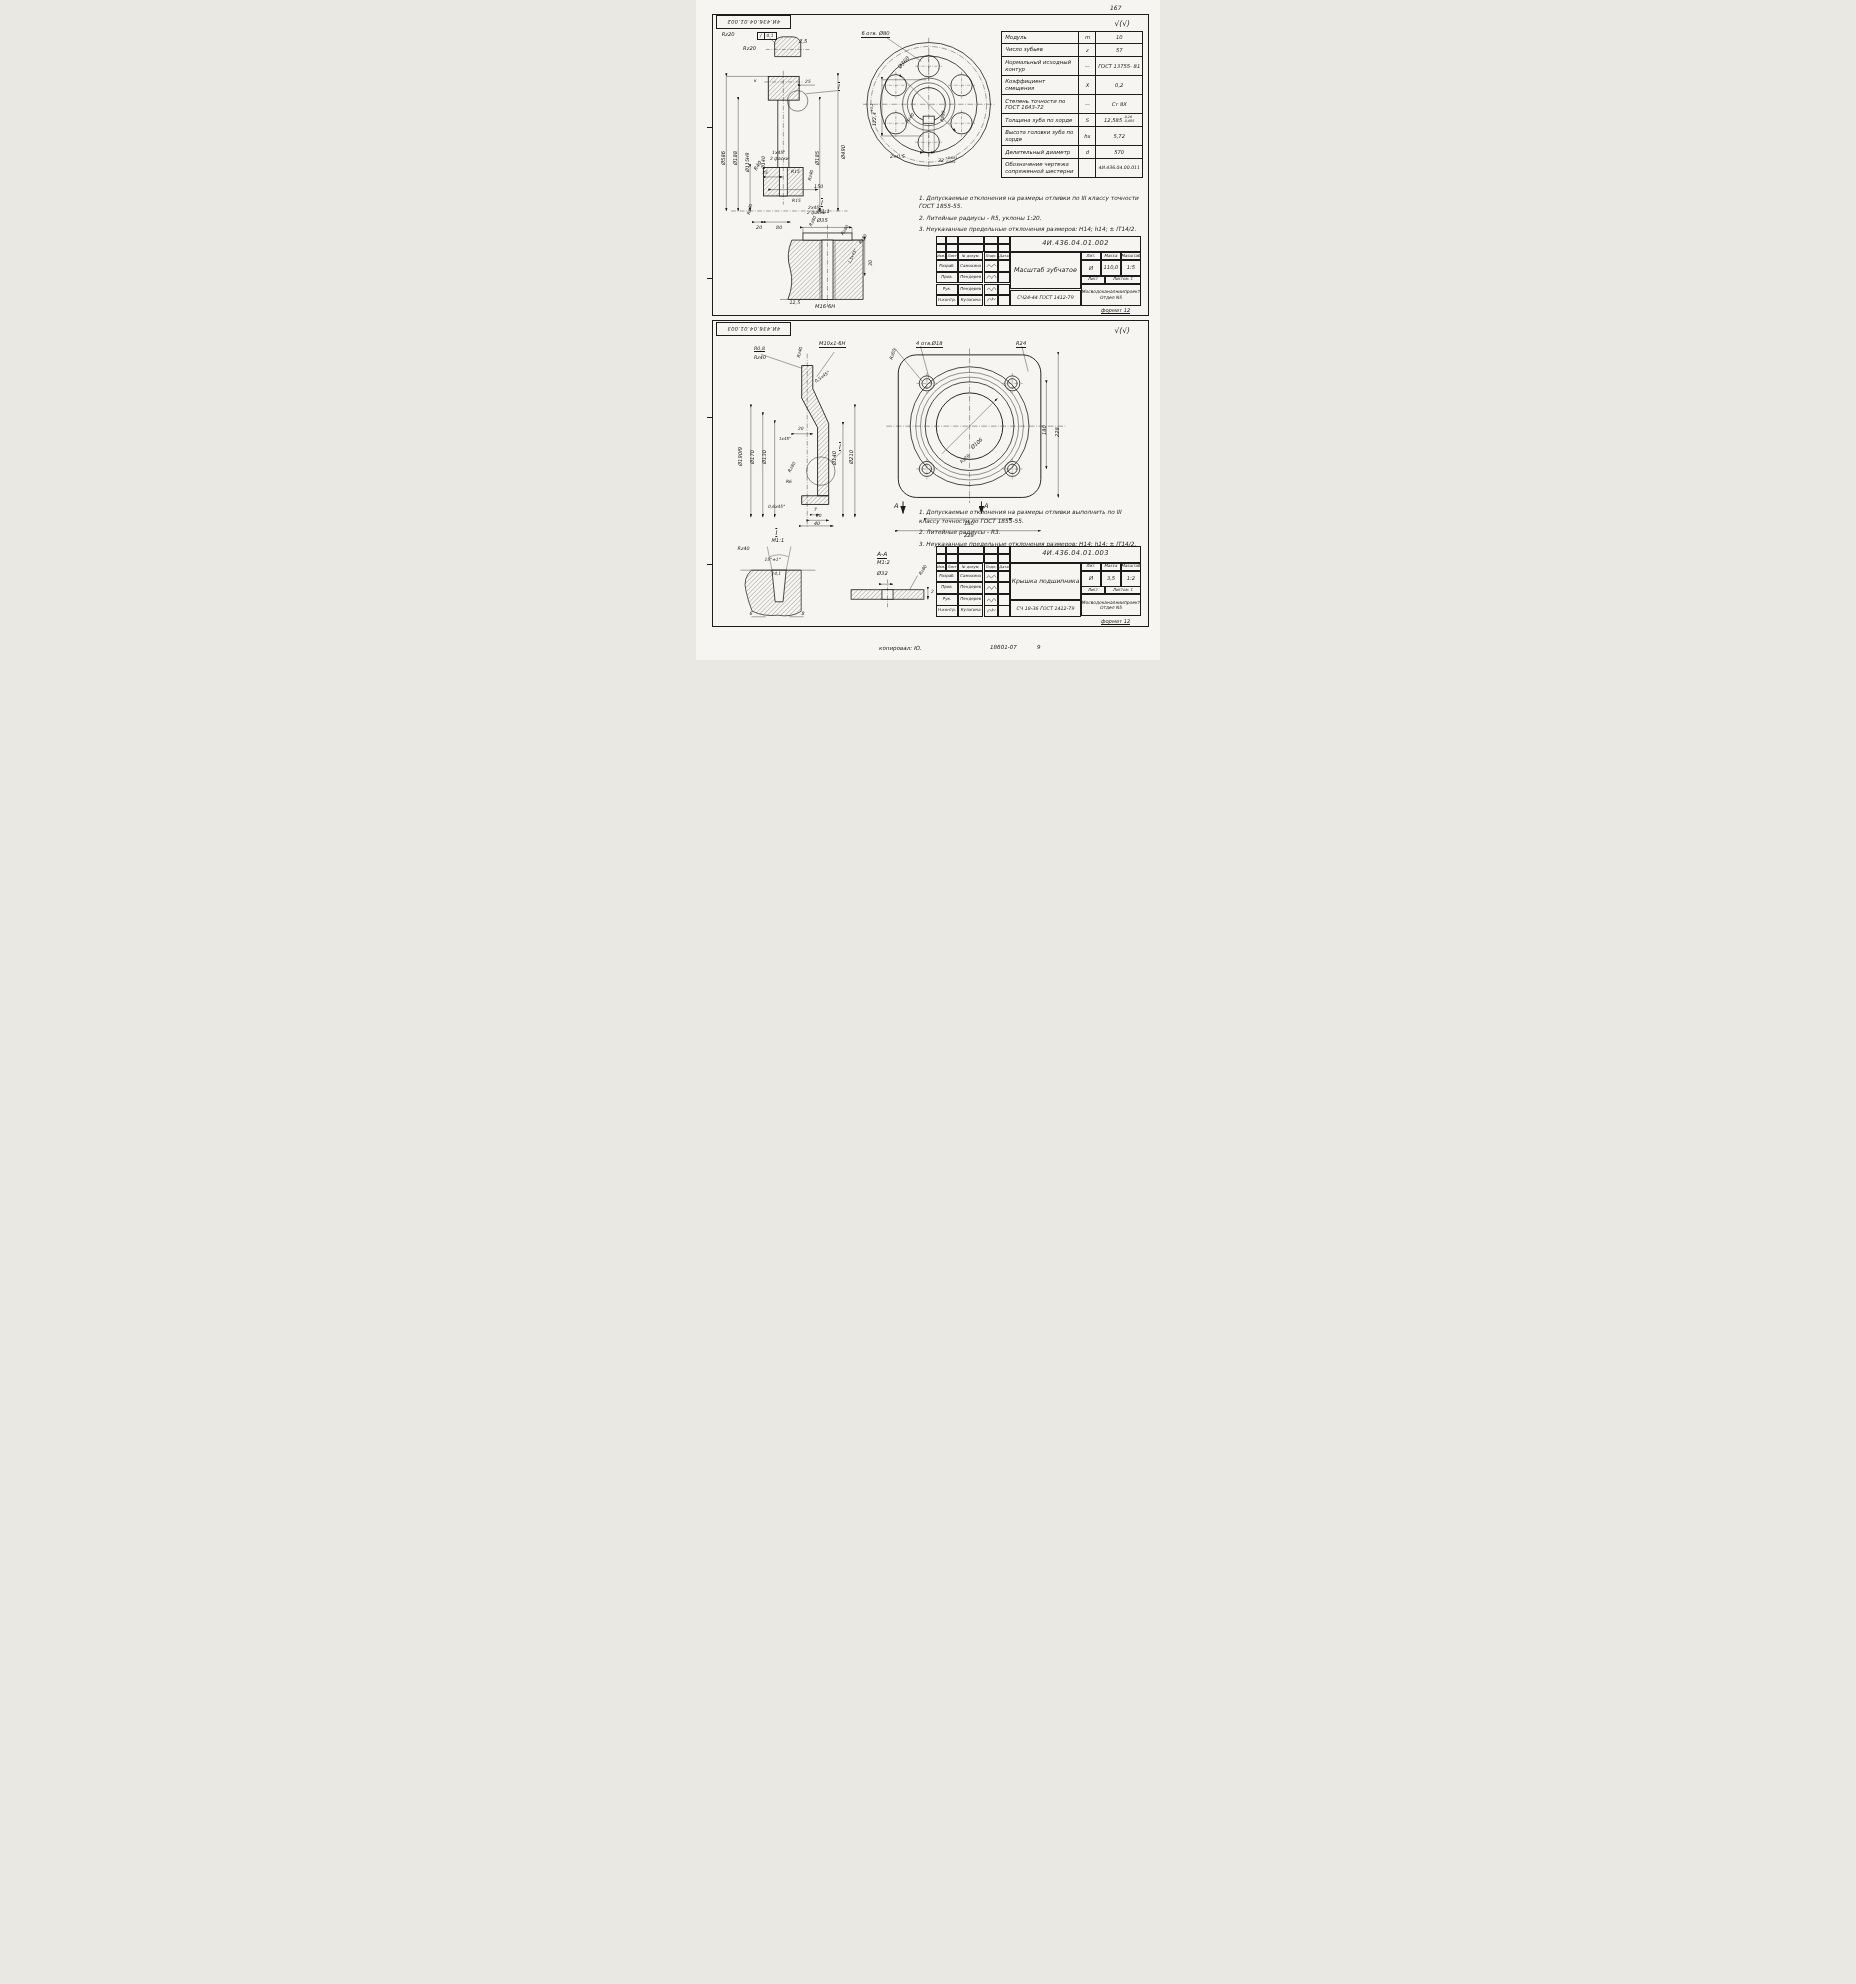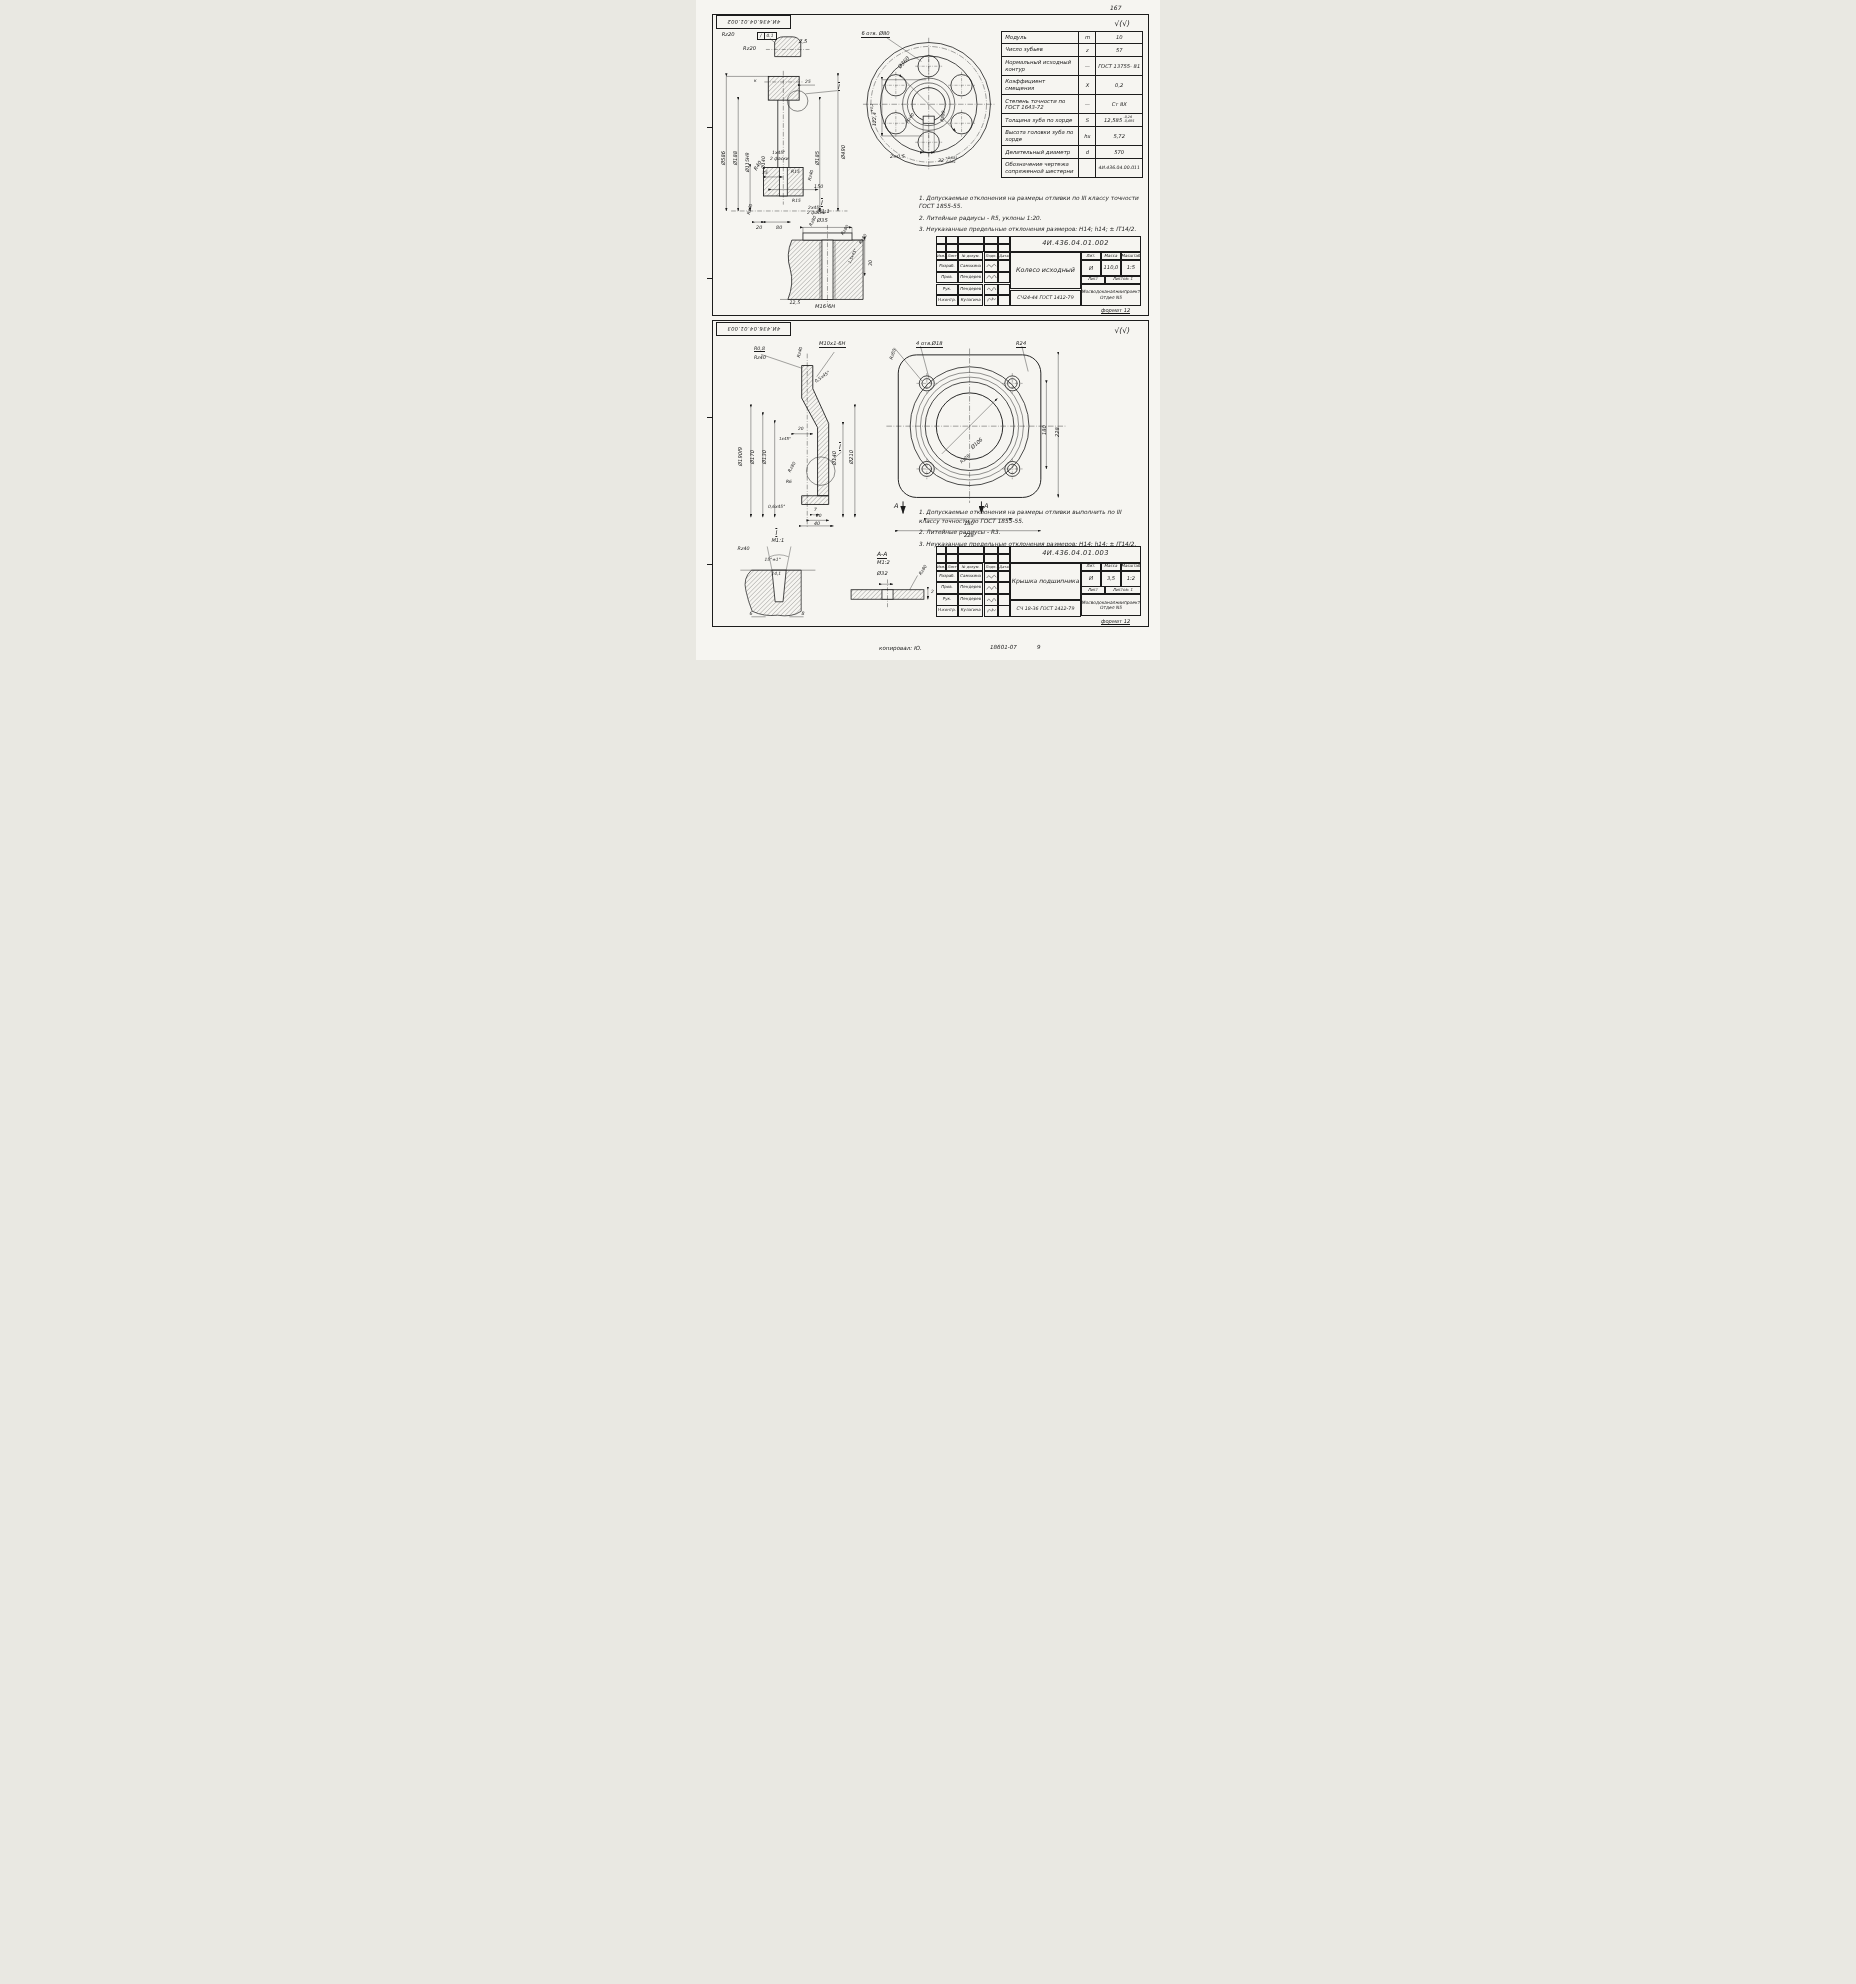--- a/index.html
+++ b/index.html
@@ -292,21 +292,21 @@
           <div></div>
           <div></div>
           <div></div>
           <div></div>
           <div></div>
           <div></div>
           <div></div>
           <div></div>
         </div>
       <div class="c" style="left:74px;top:0;width:131px;height:16.7px;font-size:6.7px;letter-spacing:0.4px;">4И.436.04.01.002</div>
-      <div class="c" style="left:74px;top:16.7px;width:71px;height:37px;font-size:6.4px;">Колесо исходный</div>
+      <div class="c" style="left:74px;top:16.7px;width:71px;height:37px;font-size:6.4px;">Масштаб зубчатое</div>
       <div class="c" style="left:74px;top:54px;width:71px;height:16.7px;font-size:4.8px;">СЧ24-44 ГОСТ 1412-79</div>
       <div class="c" style="left:0;top:16.7px;width:10.3px;height:8px;font-size:3.6px;">Изм.</div>
       <div class="c" style="left:10.3px;top:16.7px;width:12px;height:8px;font-size:3.6px;">Лист</div>
       <div class="c" style="left:22px;top:16.7px;width:25.4px;height:8px;font-size:3.6px;">№ докум.</div>
       <div class="c" style="left:48px;top:16.7px;width:14.3px;height:8px;font-size:3.6px;">Подп.</div>
       <div class="c" style="left:62px;top:16.7px;width:12px;height:8px;font-size:3.6px;">Дата</div>
       <div class="c" style="left:0;top:24.6px;width:22px;height:11.5px;font-size:4px;">Разраб.</div>
       <div class="c" style="left:22px;top:24.6px;width:25.4px;height:11.5px;font-size:4px;">Самохина</div>
       <div class="c sig" style="left:48px;top:24.6px;width:14.3px;height:11.5px;">
           <svg width="11" height="5.6" viewBox="0 0 28 14">

